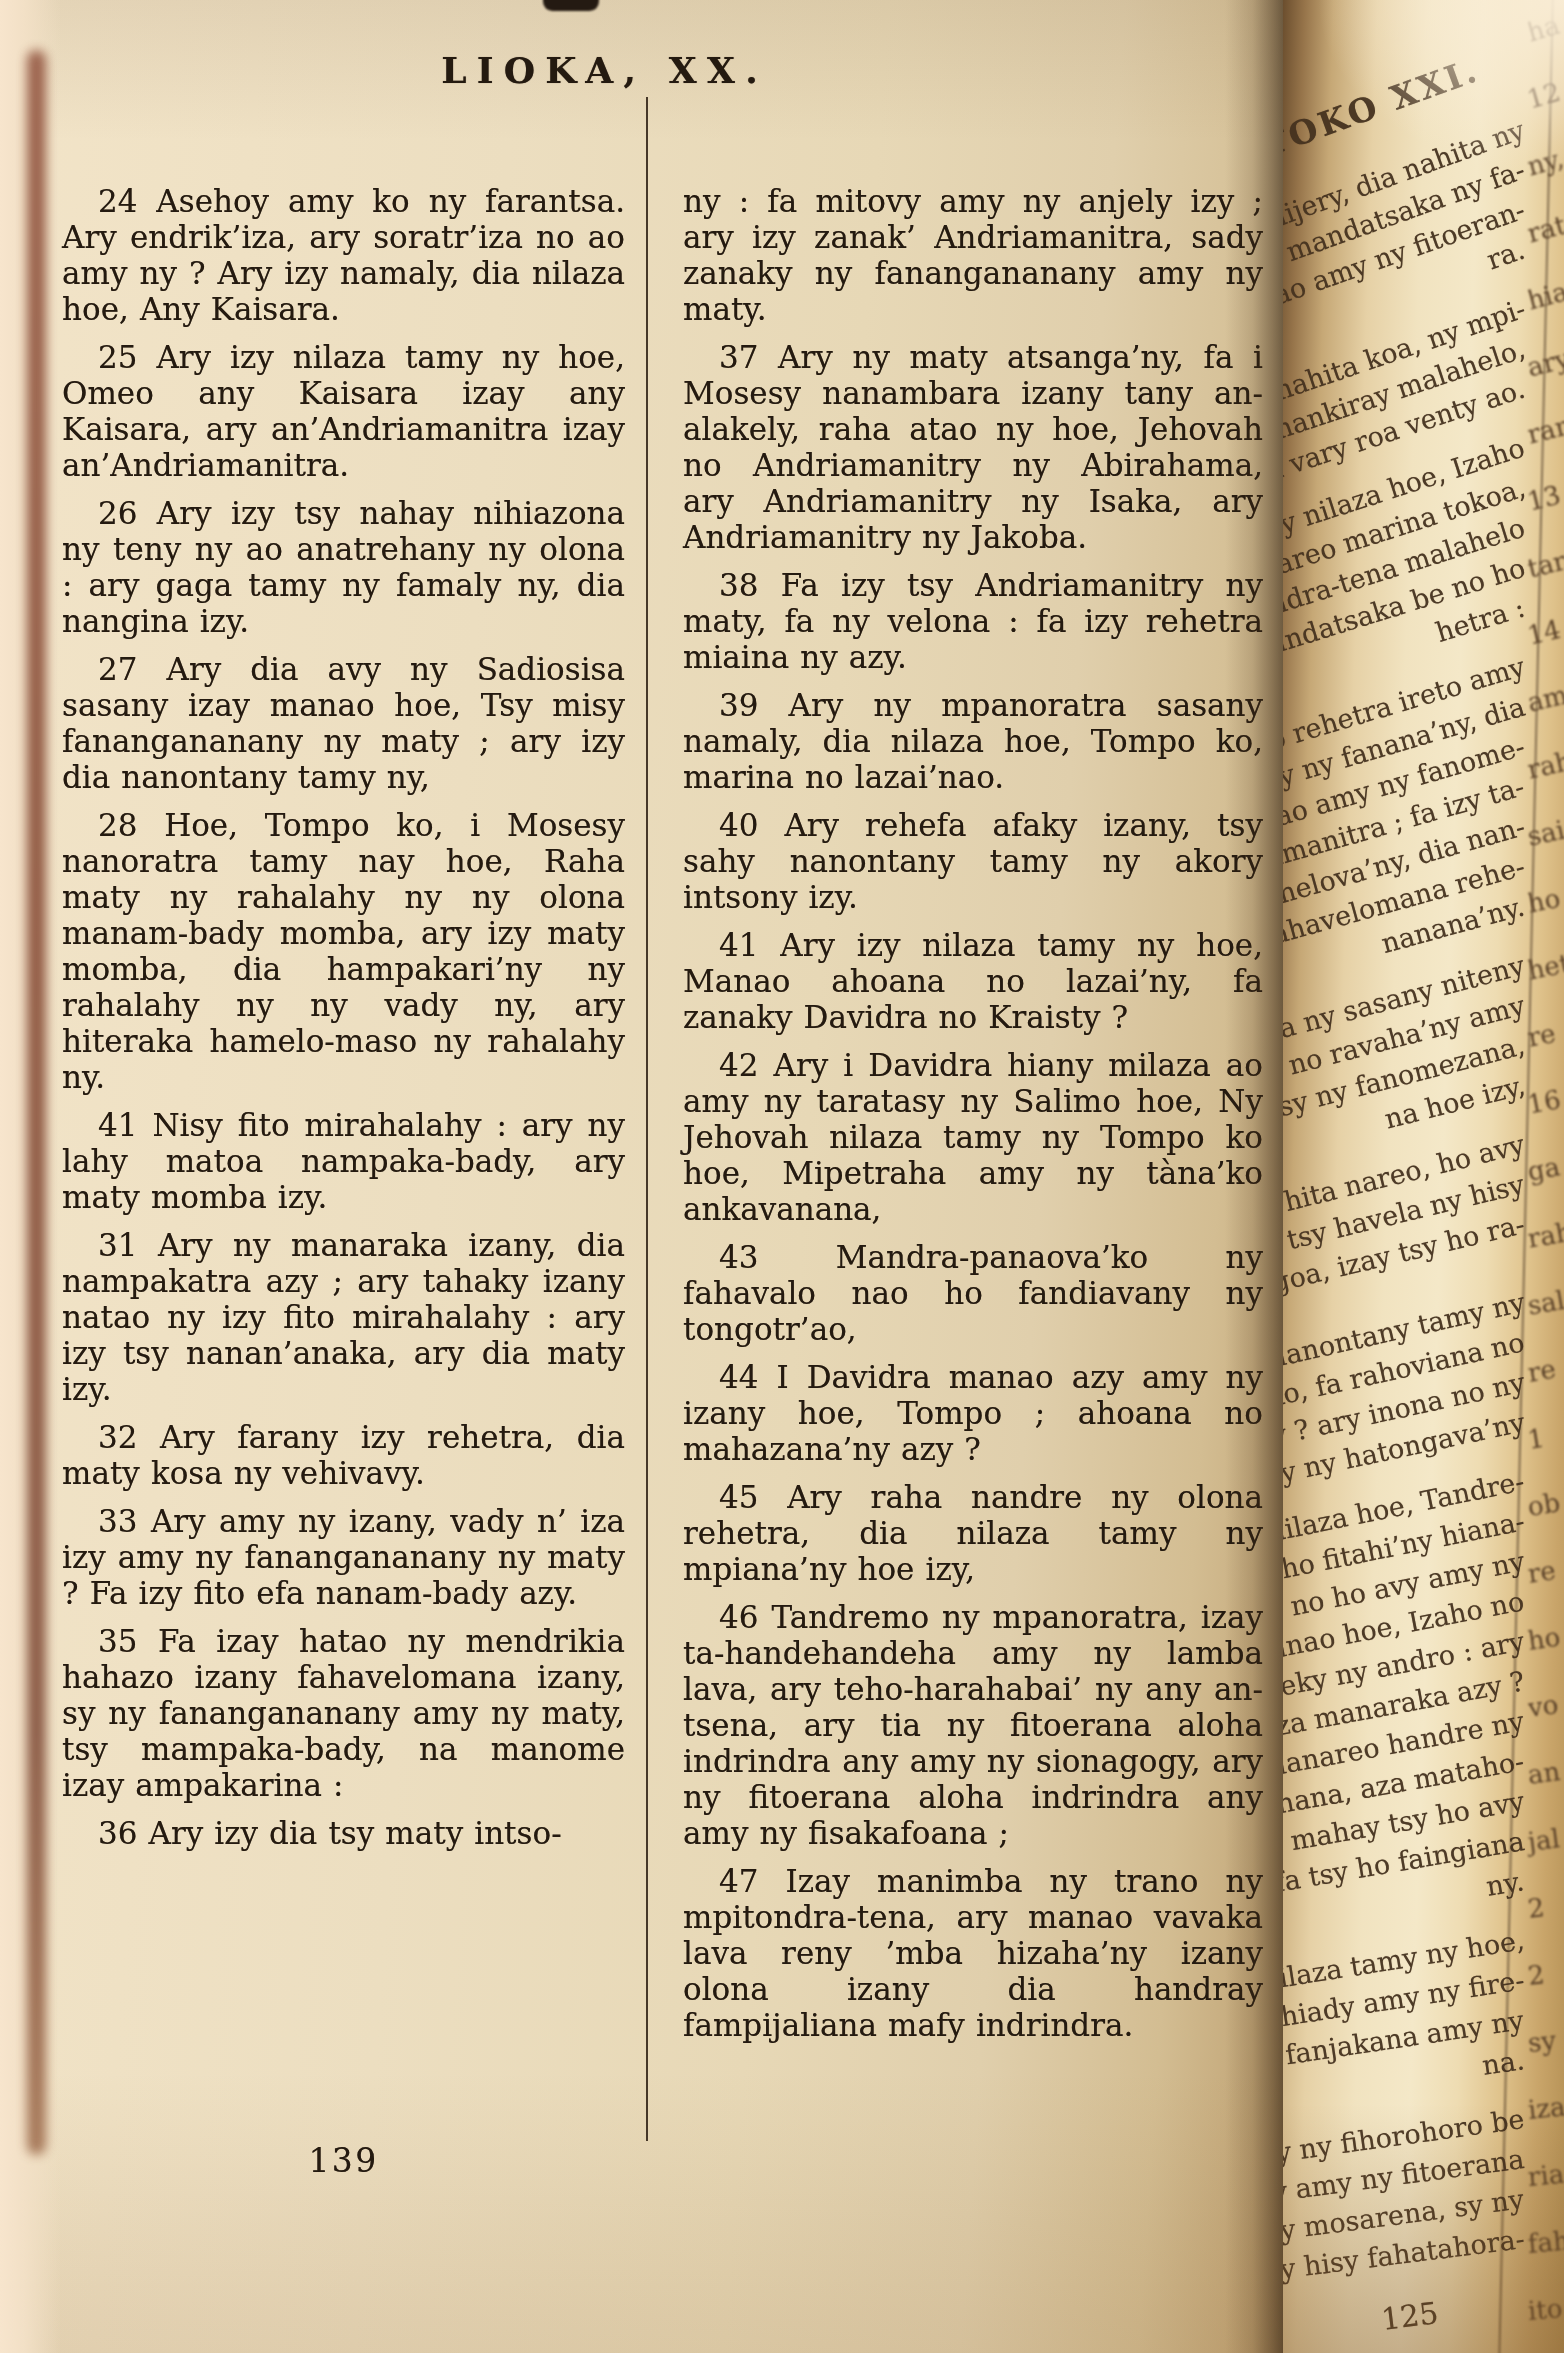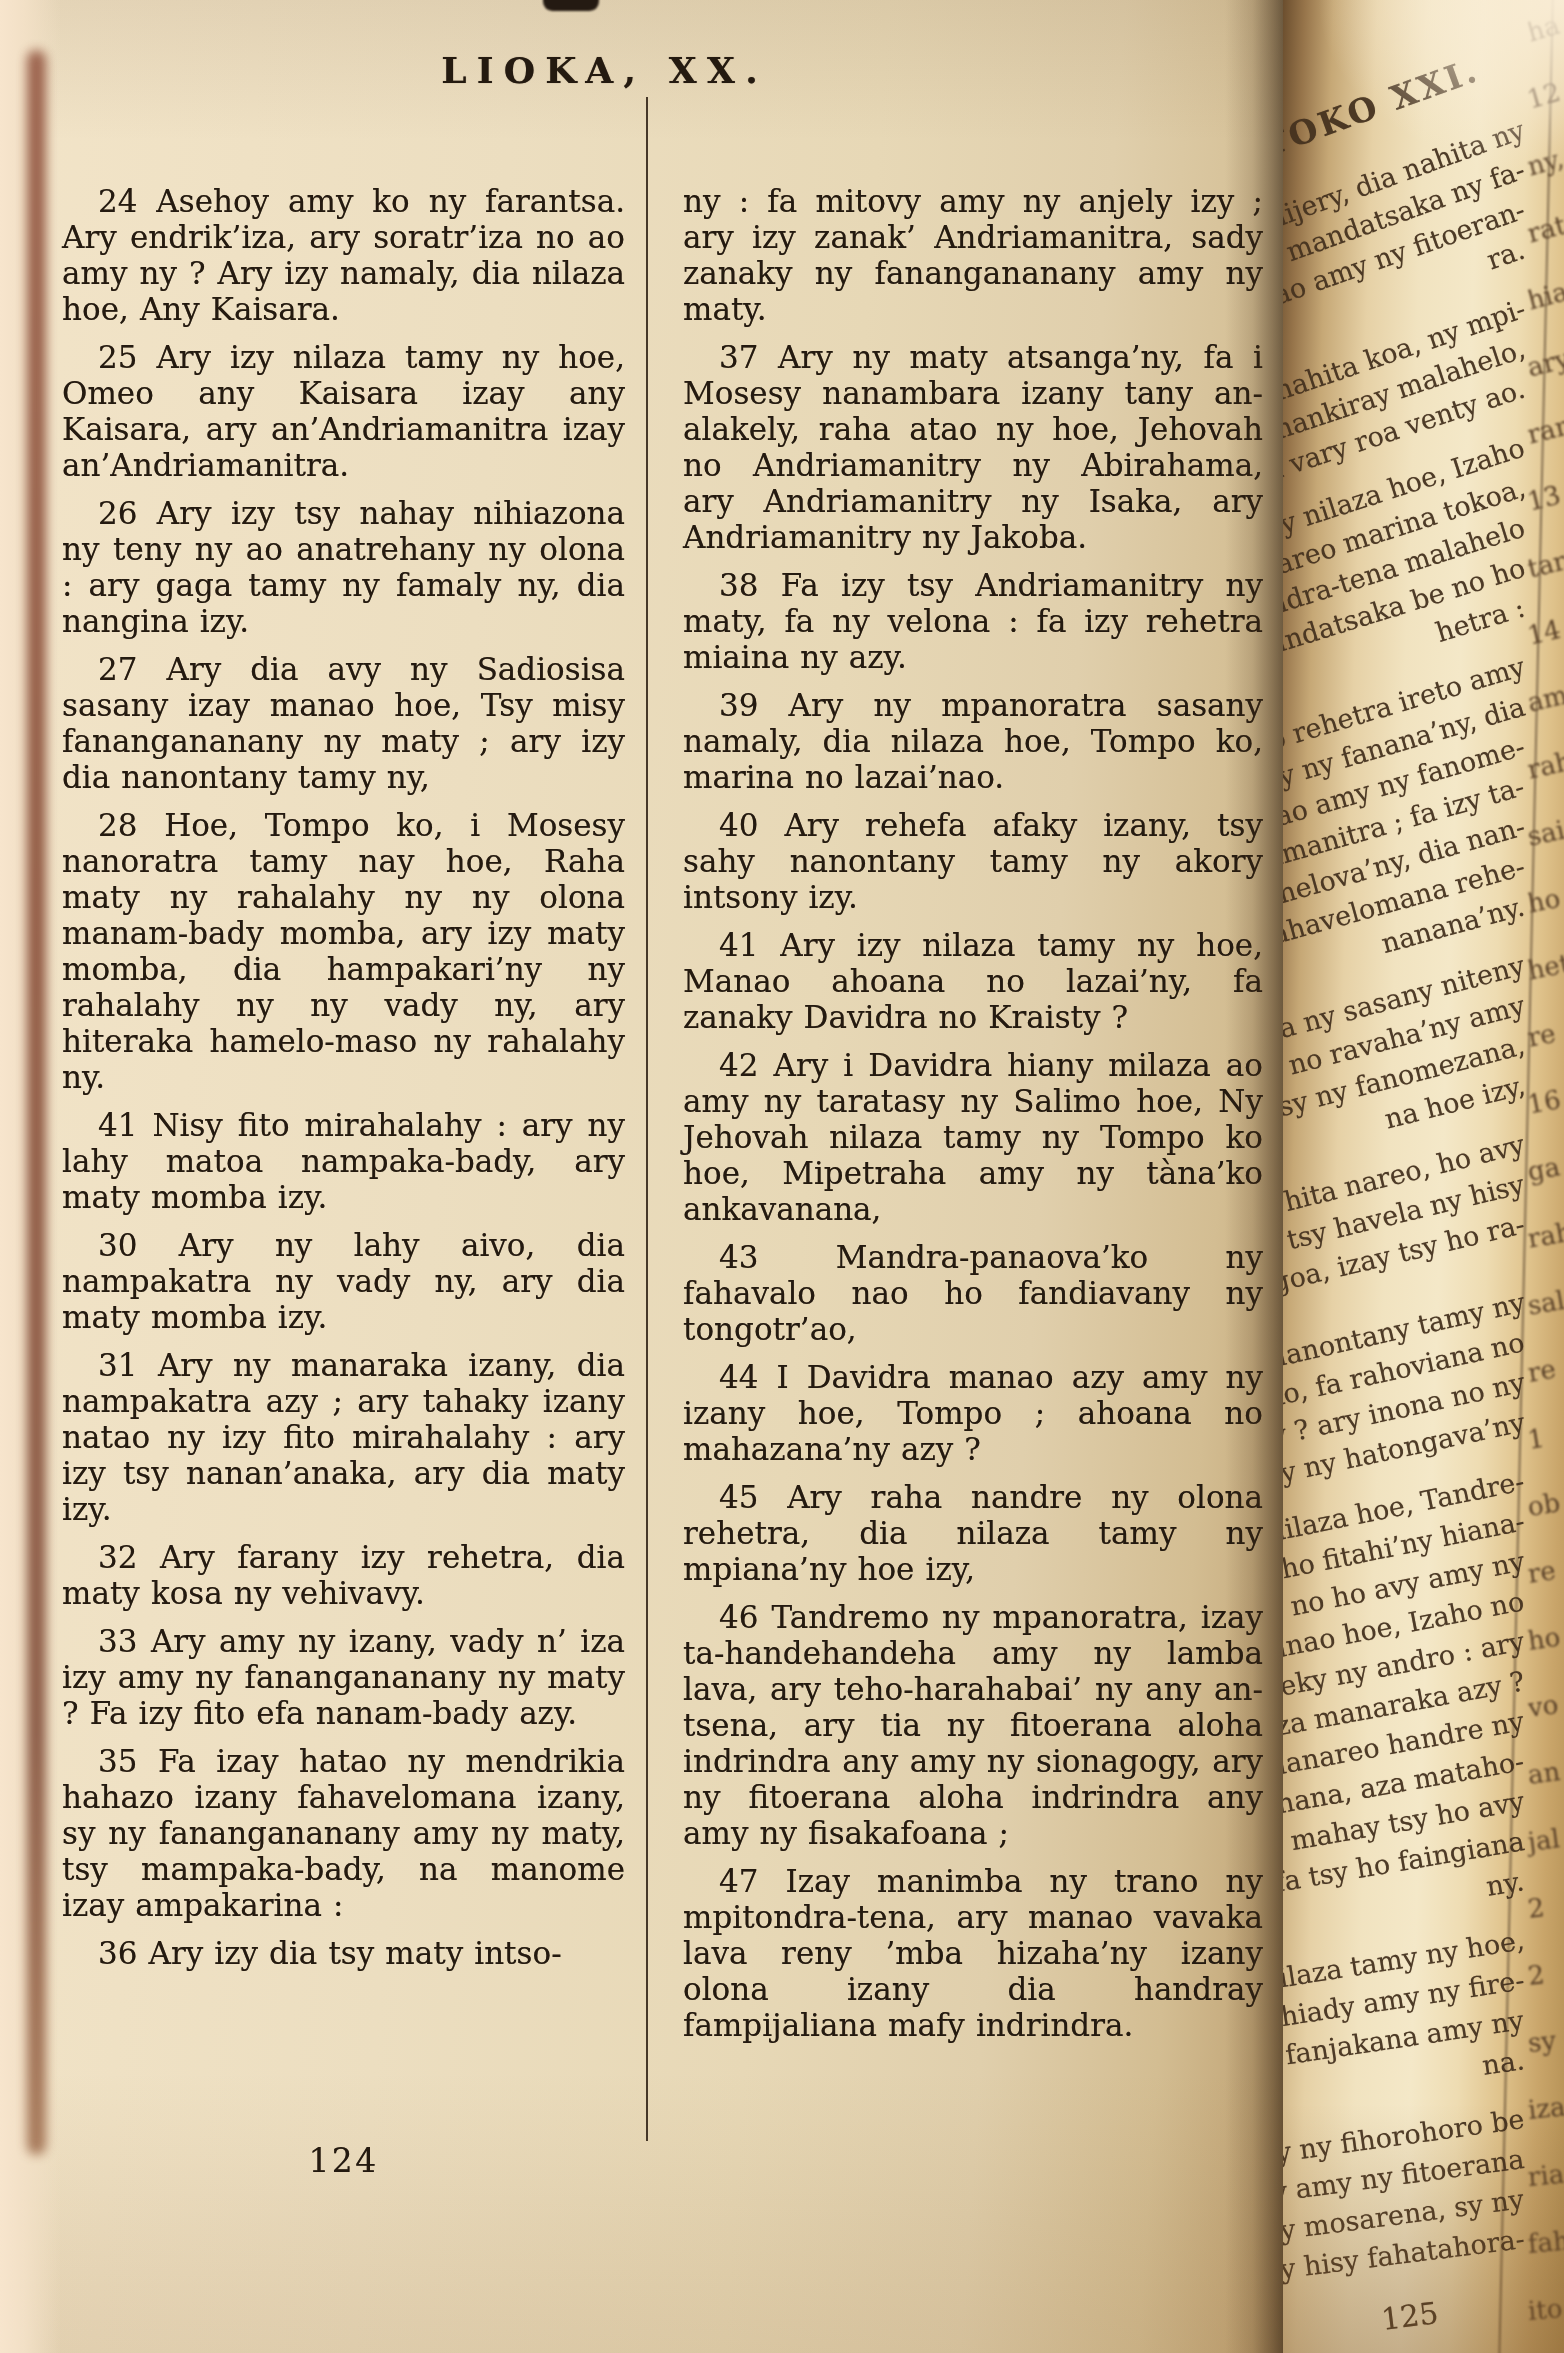--- a/index.html
+++ b/index.html
@@ -118,21 +118,20 @@
 
   <div class="header">LIOKA, XX.</div>
 
   <div class="col col-left">
       <p class="verse">24 Asehoy amy ko ny farantsa. Ary endrik’iza, ary soratr’iza no ao amy ny ? Ary izy namaly, dia nilaza hoe, Any Kaisara.</p>
       <p class="verse">25 Ary izy nilaza tamy ny hoe, Omeo any Kaisara izay any Kaisara, ary an’Andriamanitra izay an’Andriamanitra.</p>
       <p class="verse">26 Ary izy tsy nahay nihiazona ny teny ny ao anatrehany ny olona : ary gaga tamy ny famaly ny, dia nangina izy.</p>
       <p class="verse">27 Ary dia avy ny Sadiosisa sasany izay manao hoe, Tsy misy fanangananany ny maty ; ary izy dia nanontany tamy ny,</p>
       <p class="verse">28 Hoe, Tompo ko, i Mosesy nanoratra tamy nay hoe, Raha maty ny rahalahy ny ny olona manam-bady momba, ary izy maty momba, dia hampakari’ny ny rahalahy ny ny vady ny, ary hiteraka hamelo-maso ny rahalahy ny.</p>
       <p class="verse">41 Nisy fito mirahalahy : ary ny lahy matoa nampaka-bady, ary maty momba izy.</p>
-      <p class="verse">30 Ary ny lahy aivo, dia nampakatra ny vady ny, ary dia maty momba izy.</p>
       <p class="verse">31 Ary ny manaraka izany, dia nampakatra azy ; ary tahaky izany natao ny izy fito mirahalahy : ary izy tsy nanan’anaka, ary dia maty izy.</p>
       <p class="verse">32 Ary farany izy rehetra, dia maty kosa ny vehivavy.</p>
       <p class="verse">33 Ary amy ny izany, vady n’ iza izy amy ny fanangananany ny maty ? Fa izy fito efa nanam-bady azy.</p>
       <p class="verse">35 Fa izay hatao ny mendrikia hahazo izany fahavelomana izany, sy ny fanangananany amy ny maty, tsy mampaka-bady, na manome izay ampakarina :</p>
       <p class="verse">36 Ary izy dia tsy maty intso-</p>
     </div>
 
   <div class="col-rule"></div>
 
   <div class="col col-right">
@@ -143,21 +142,21 @@
       <p class="verse">40 Ary rehefa afaky izany, tsy sahy nanontany tamy ny akory intsony izy.</p>
       <p class="verse">41 Ary izy nilaza tamy ny hoe, Manao ahoana no lazai’ny, fa zanaky Davidra no Kraisty ?</p>
       <p class="verse">42 Ary i Davidra hiany milaza ao amy ny taratasy ny Salimo hoe, Ny Jehovah nilaza tamy ny Tompo ko hoe, Mipetraha amy ny tàna’ko ankavanana,</p>
       <p class="verse">43 Mandra-panaova’ko ny fahavalo nao ho fandiavany ny tongotr’ao,</p>
       <p class="verse">44 I Davidra manao azy amy ny izany hoe, Tompo ; ahoana no mahazana’ny azy ?</p>
       <p class="verse">45 Ary raha nandre ny olona rehetra, dia nilaza tamy ny mpiana’ny hoe izy,</p>
       <p class="verse">46 Tandremo ny mpanoratra, izay ta-handehandeha amy ny lamba lava, ary teho-harahabai’ ny any an-tsena, ary tia ny fitoerana aloha indrindra any amy ny sionagogy, ary ny fitoerana aloha indrindra any amy ny fisakafoana ;</p>
       <p class="verse">47 Izay manimba ny trano ny mpitondra-tena, ary manao vavaka lava reny ’mba hizaha’ny izany olona izany dia handray fampijaliana mafy indrindra.</p>
     </div>
 
-  <div class="page-number">124</div>
+  <div class="page-number">139</div>
 
   <div class="gutter"></div>
 
   <div class="curl">
     <div class="curl-text">
         <div class="curl-line chap" style="transform: rotate(-20deg);">TOKO XXI.</div>
         <div class="curl-line" style="transform: rotate(-19.78deg);">ny nijery, dia nahita ny</div>
         <div class="curl-line" style="transform: rotate(-19.57deg);">arena mandatsaka ny fa-</div>
         <div class="curl-line" style="transform: rotate(-19.35deg);">’ny tao amy ny fitoeran-</div>
         <div class="curl-line" style="transform: rotate(-19.13deg);">ra.</div>

